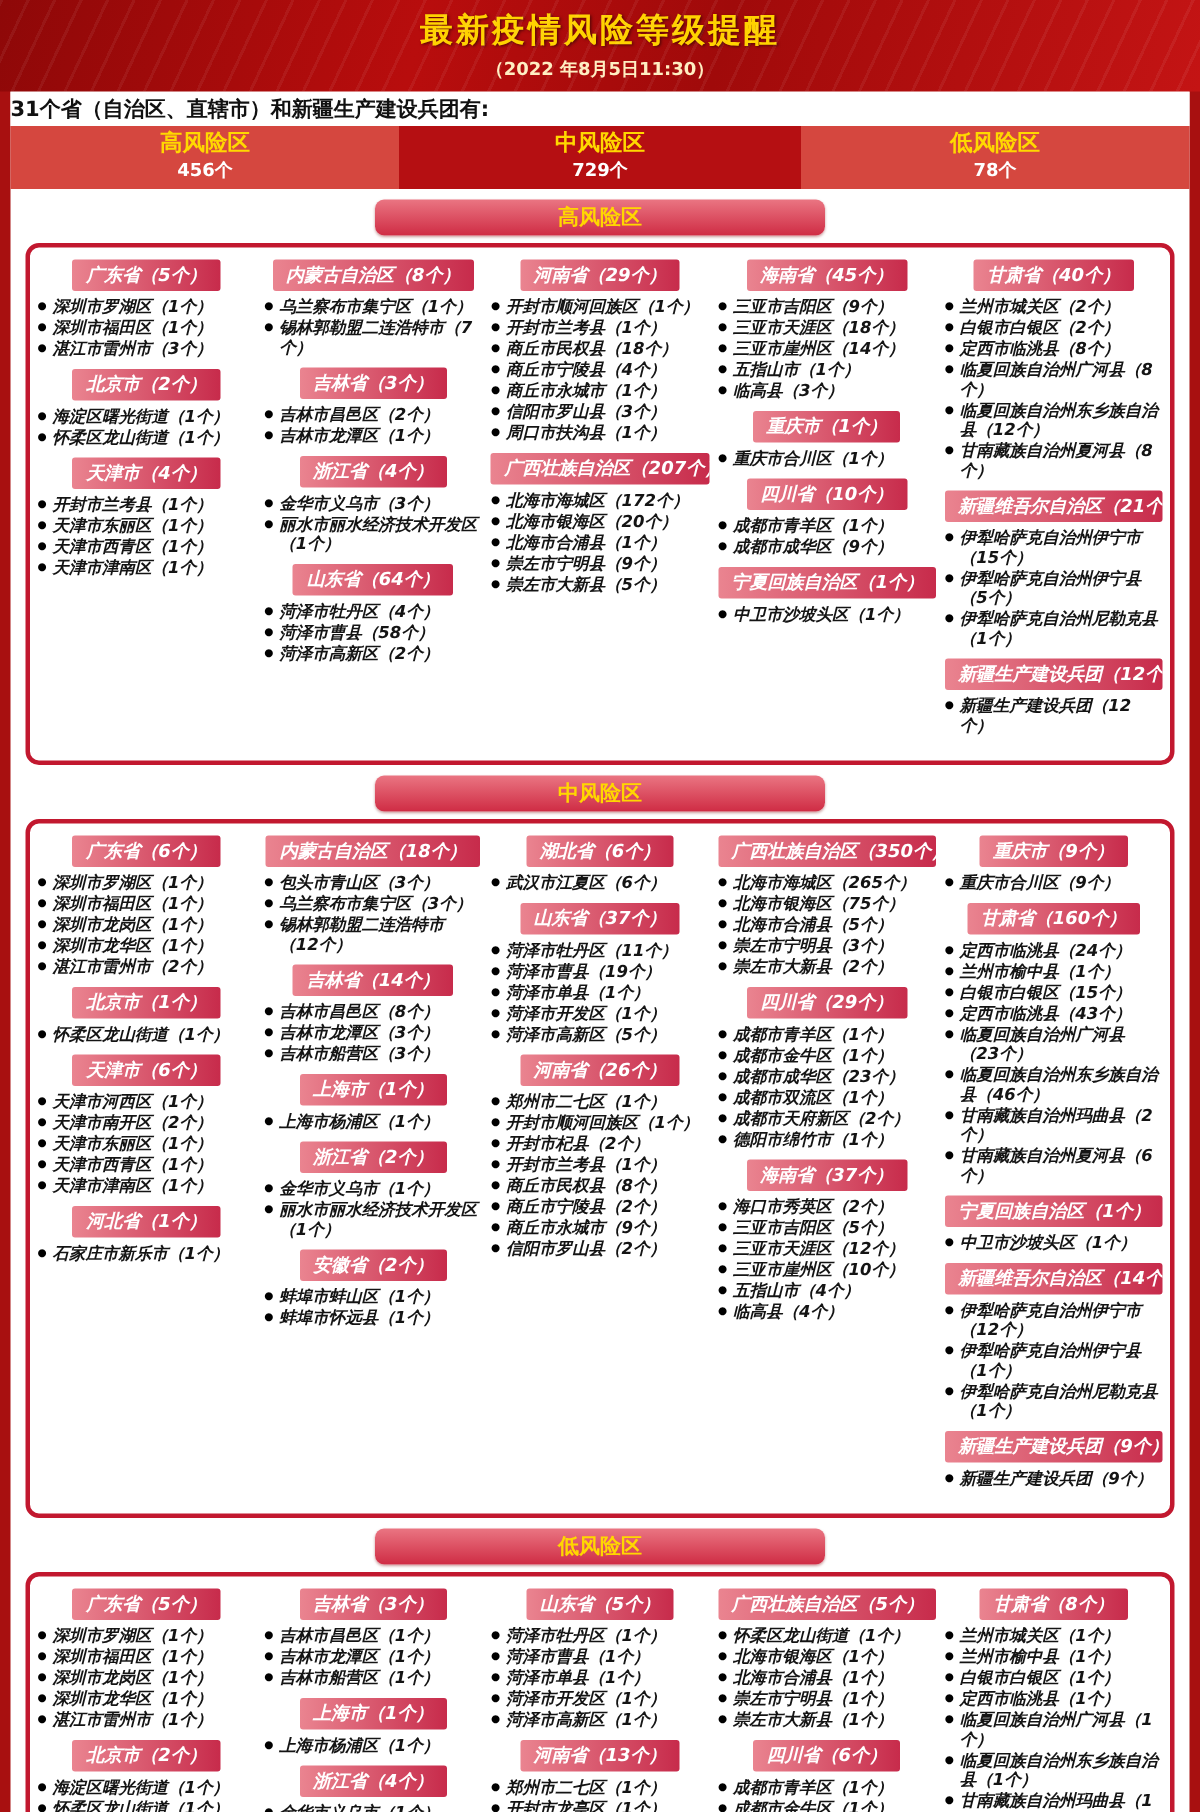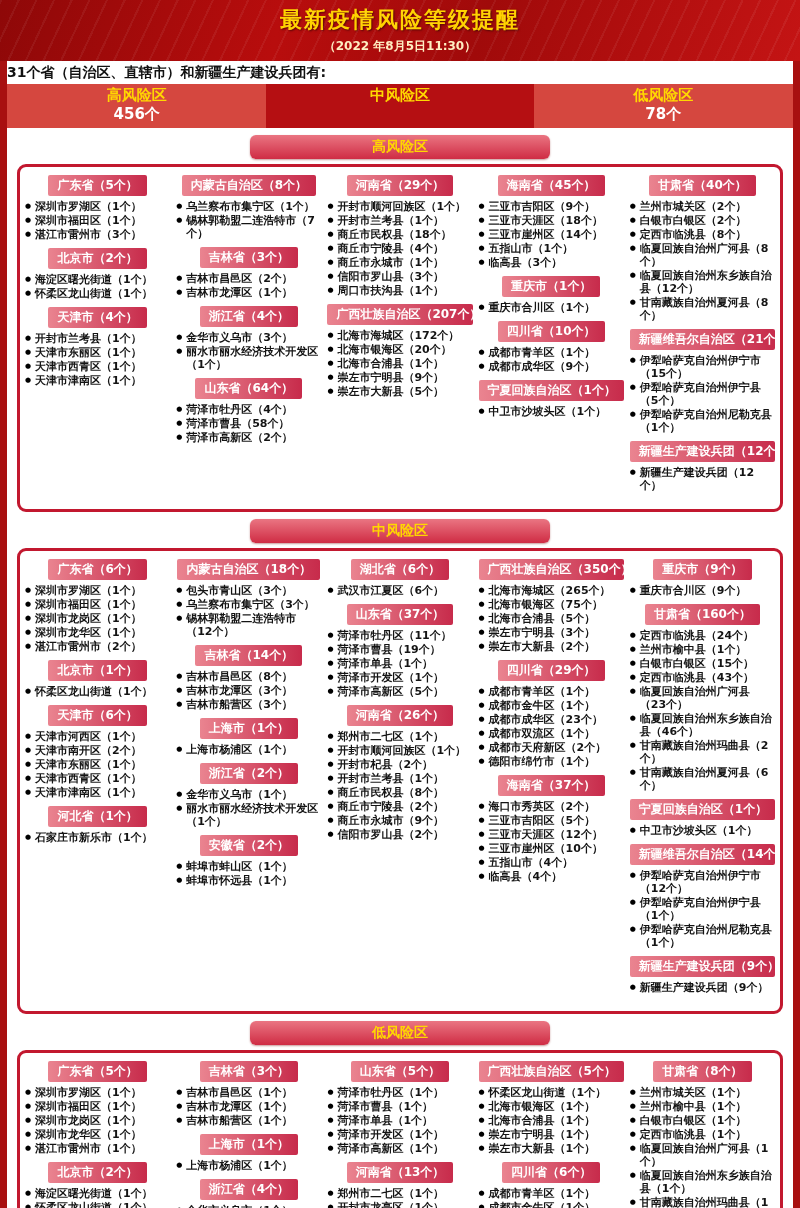--- a/index.html
+++ b/index.html
@@ -13,28 +13,28 @@
   .hdr-date { text-align:center; color:#ffeec2; font-size:12px; font-weight:bold; margin-top:3px; }
 
   .subtitle { text-align:left; font-size:14px; font-weight:bold; color:#111; padding:3px 0 2px; background:#fff; }
 
   
   .stats { display:flex; width:100%; }
   .stat { padding:2px 0 4px; text-align:center; }
   .stat.side { flex:0 0 33%; background:#d5473f; }
   .stat.mid { flex:0 0 34%; background:#b50f12; }
   .stat-label { color:#ffd800; font-size:15px; font-weight:bold; }
-  .stat-count { color:#fff; font-size:15px; font-weight:bold;text-align:center; }
+  .stat-count { color:#fff; font-size:12px; font-weight:bold;text-align:center; }
 
   
   .banner { width:300px; margin:7px auto 5px; text-align:center; padding:3px 0; font-size:14px; font-weight:bold; color:#ffd700; background:linear-gradient(180deg,#ea7582,#cf2c44); border-radius:6px; box-shadow:0 1px 2px rgba(120,0,0,.4); }
 
   
   .panel { margin:0 10px 4px; border:3px solid #c2182f; border-radius:9px; background:#fff; display:flex; padding:8px 2px 10px; }
-  .col { flex:1 1 20%; min-width:0; padding:0 3px; }
+  .col { flex:1 1 20%; min-width:0; padding:0 3px;font-style:italic; }
   .group { margin-bottom:7px; }
   .tag { width:fit-content; max-width:100%; margin:0 auto 4px; padding:2px 9px; background:linear-gradient(90deg,#ea8490,#c72b4b); color:#fff; font-size:12px; font-weight:bold; border-radius:2px; white-space:nowrap; overflow:hidden; }
   .item { display:flex; align-items:flex-start; font-size:11px; font-weight:bold; color:#141414; line-height:13px; margin-bottom:1px; }
   .bullet { flex:0 0 10px; font-size:7px; line-height:13px; color:#000; }
   .itext { flex:1 1 auto; min-width:0; }
 </style>
 </head>
 <body>
 
 <div class="page">
@@ -46,20 +46,21 @@
 
   <div class="subtitle">31个省（自治区、直辖市）和新疆生产建设兵团有:</div>
 
   <div class="stats">
     <div class="stat side">
       <div class="stat-label">高风险区</div>
       <div class="stat-count">456个</div>
     </div>
     <div class="stat mid">
       <div class="stat-label">中风险区</div>
+      <div class="stat-count">729个</div>
     </div>
     <div class="stat side">
       <div class="stat-label">低风险区</div>
       <div class="stat-count">78个</div>
     </div>
   </div>
 
   <div id="sections-host">
       <div class="risk-section">
         <div class="banner">高风险区</div>

